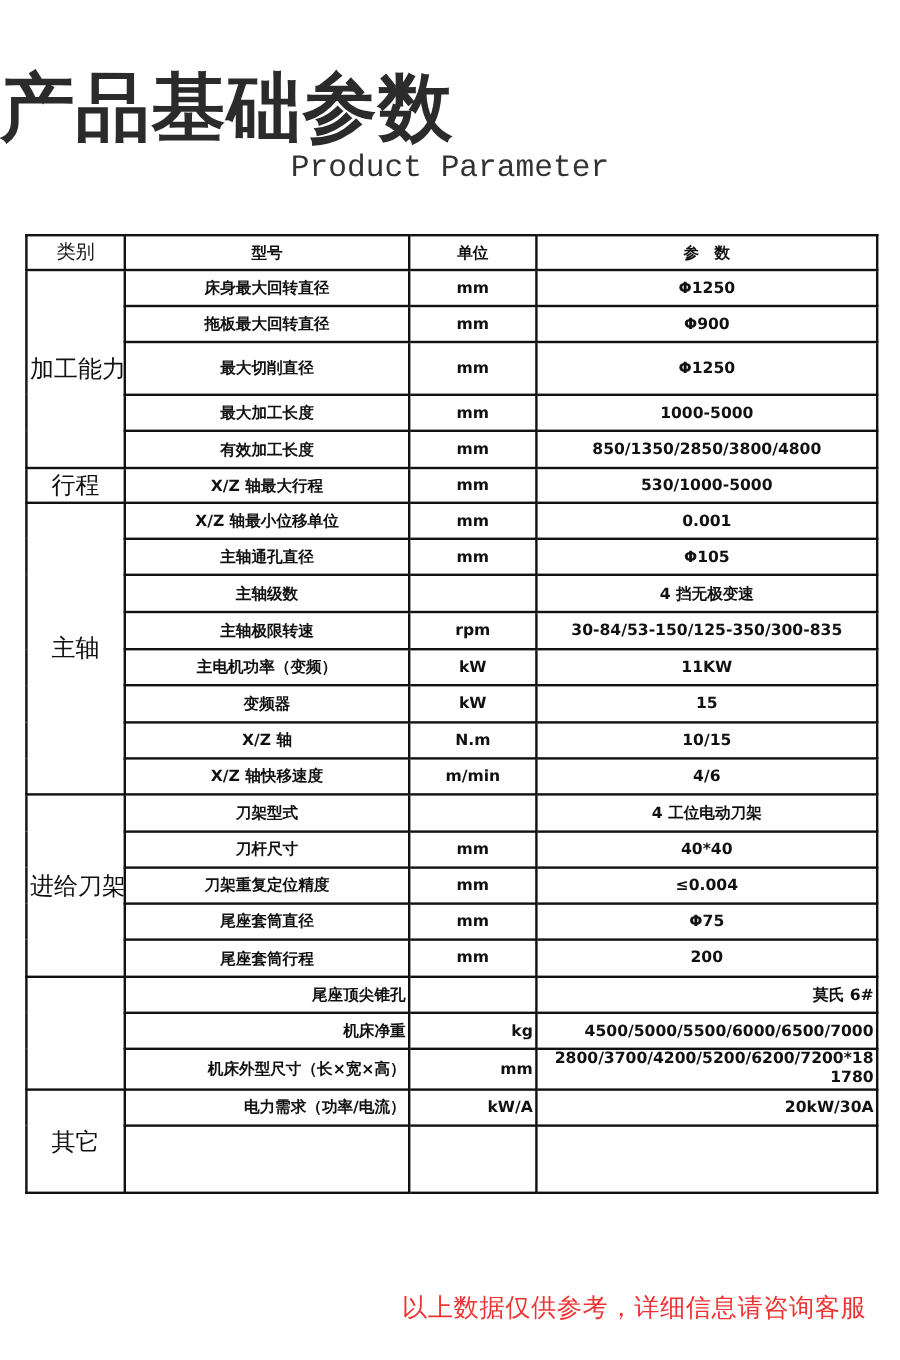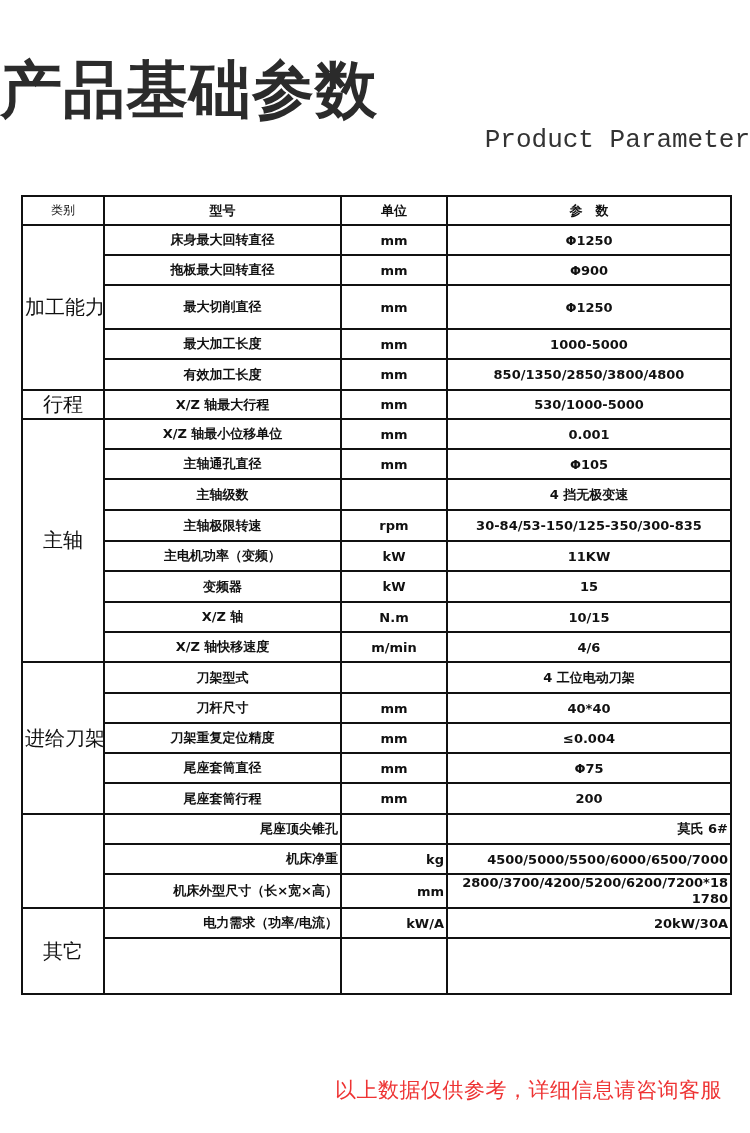--- a/index.html
+++ b/index.html
@@ -1,30 +1,30 @@
 <!DOCTYPE html>
 <html><head>
 <meta charset="utf-8">
 <style>
   html, body { margin:0; padding:0; background:#ffffff; }
   body { width:750px; height:1133px; position:relative; overflow:hidden;
          font-family:"DejaVu Sans", sans-serif; color:#111; }
   .title { position:absolute; left:0; top:52px; width:750px; text-align:left;
            font-size:62px; font-weight:bold; color:#2b2b2b; letter-spacing:1px;
            font-family:"DejaVu Sans", sans-serif; line-height:76px; }
-  .subtitle { position:absolute; left:0; top:124px; width:750px; text-align:right;
+  .subtitle { position:absolute; left:0; top:124px; width:750px; text-align:center;
               font-family:"Liberation Mono", "DejaVu Sans Mono", monospace; font-size:26px;
               color:#333; line-height:32px; }
   table.spec { position:absolute; left:21px; top:195px; border-collapse:collapse;
                table-layout:fixed; width:709px; }
   table.spec td { border:2px solid #111; padding:0 2px; font-size:13px; font-weight:bold;
                   text-align:center; vertical-align:middle; height:26px; white-space:nowrap;
                   overflow:hidden; }
   table.spec td.cat { font-weight:normal; font-size:20px; }
-  table.spec td.hdr-cat { font-weight:normal; font-size:12px; }
+  table.spec td.hdr-cat { font-weight:normal; font-size:16px; }
   table.spec td.left { text-align:right; padding-left:1px; }
   table.spec td.wrap { white-space:normal; line-height:16px; word-break:break-all; }
   .footer-note { position:absolute; left:0; top:1076px; width:722px; text-align:right;
                  color:#ee3333; font-size:21px; letter-spacing:0.5px;font-family:Liberation Mono, monospace; }
 </style>
 </head>
 <body>
 
 <div class="title">产品基础参数</div>
 <div class="subtitle">Product Parameter</div>

